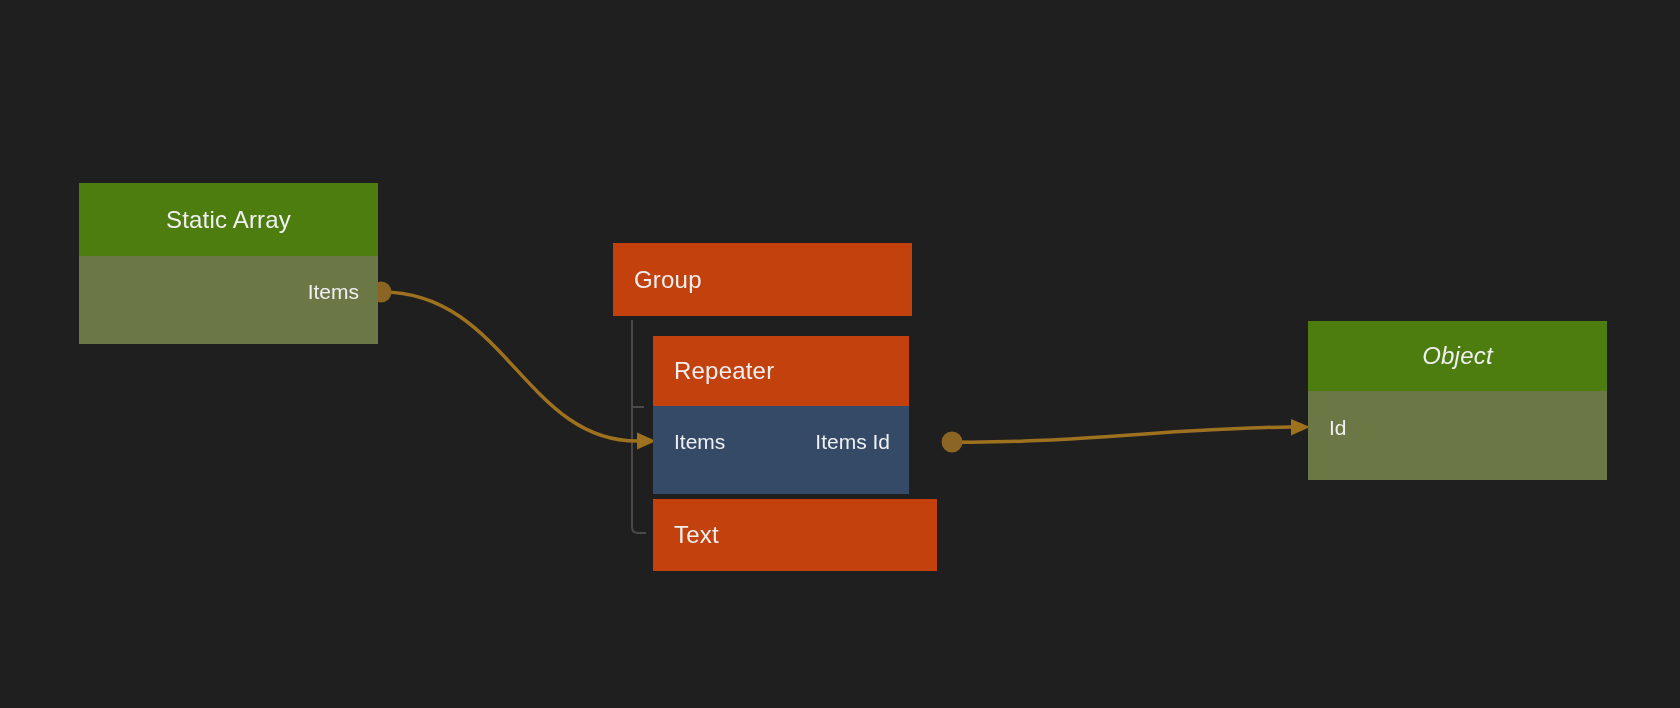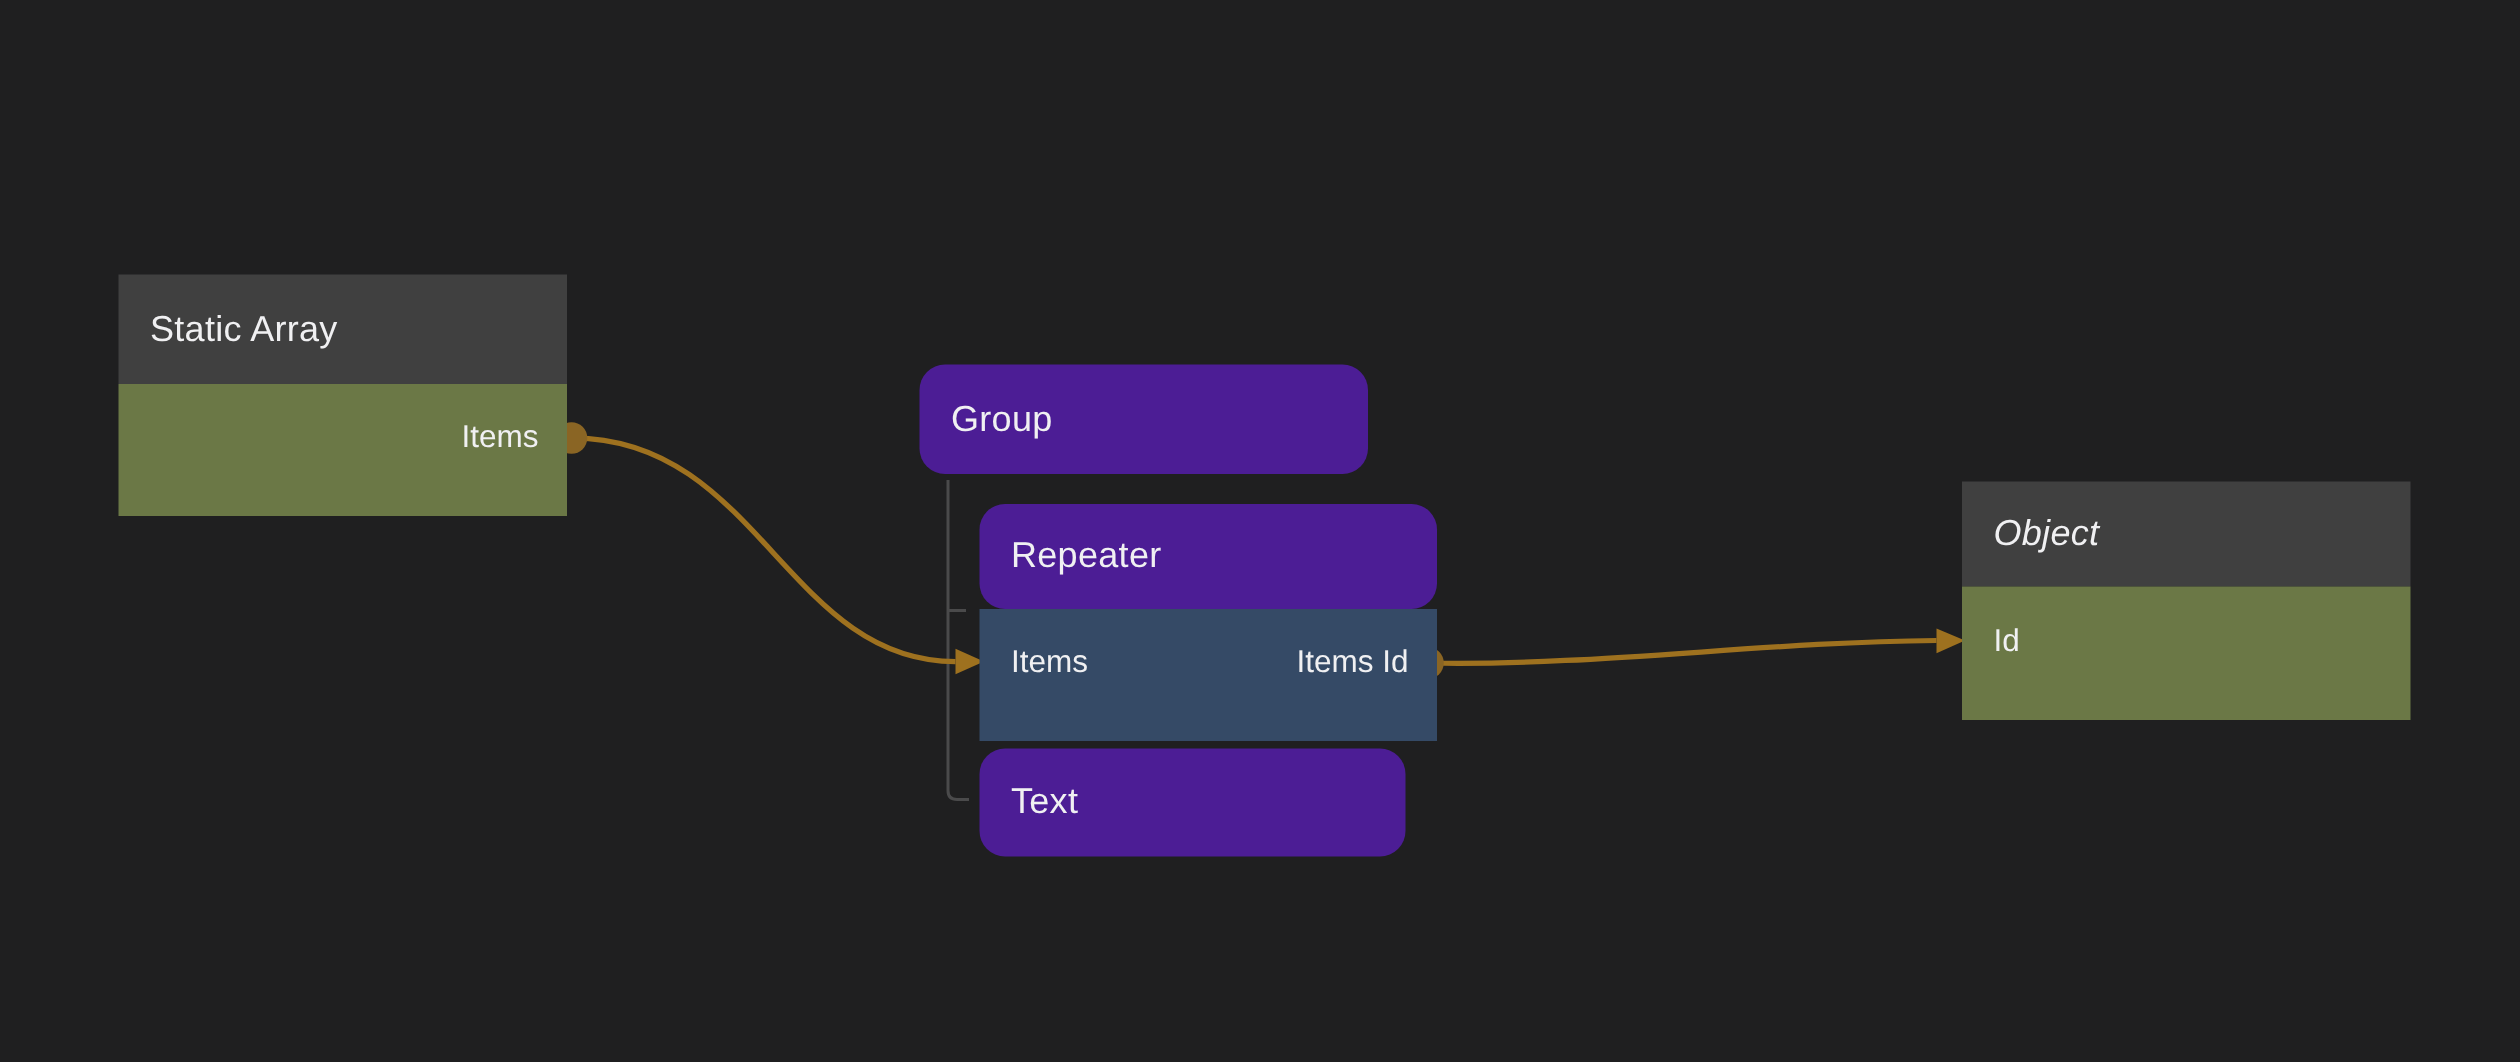--- a/index.html
+++ b/index.html
@@ -47,34 +47,34 @@
     padding: 0 19px 16px 21px;
   }
   .port-label {
     font-size: 21px;
     white-space: nowrap;
   }
   .port-row.out-only { justify-content: flex-end; }
   .port-row.in-only  { justify-content: flex-start; }
 
   
-  .green .node-header { background: #404040; }
+  .green .node-header { background: #4d7c0f; justify-content: center; }
   .green .node-body   { background: #6b7846; }
-  .blue  .node-header { background: #4c1d95; border-radius: 17px; }
+  .blue  .node-header { background: #c2410c; }
   .blue  .node-body   { background: #354a66; }
 
   
   #node-static-array { left: 79px;  top: 183px; width: 299px; }
   #node-static-array .node-header { height: 73px; }
   #node-static-array .port-row    { height: 72px; }
 
   #node-group { left: 613px; top: 243px; width: 299px; }
   #node-group .node-header { height: 73px; }
 
-  #node-repeater { left: 653px; top: 336px; width: 305px; }
+  #node-repeater { left: 653px; top: 336px; width: 256px; }
   #node-repeater .node-header { height: 70px; }
   #node-repeater .port-row    { height: 72px; }
 
   #node-text { left: 653px; top: 499px; width: 284px; }
   #node-text .node-header { height: 72px; }
 
   #node-object { left: 1308px; top: 321px; width: 299px; }
   #node-object .node-header { height: 70px; font-style: italic; }
   #node-object .port-row    { height: 73px; }
 </style>

